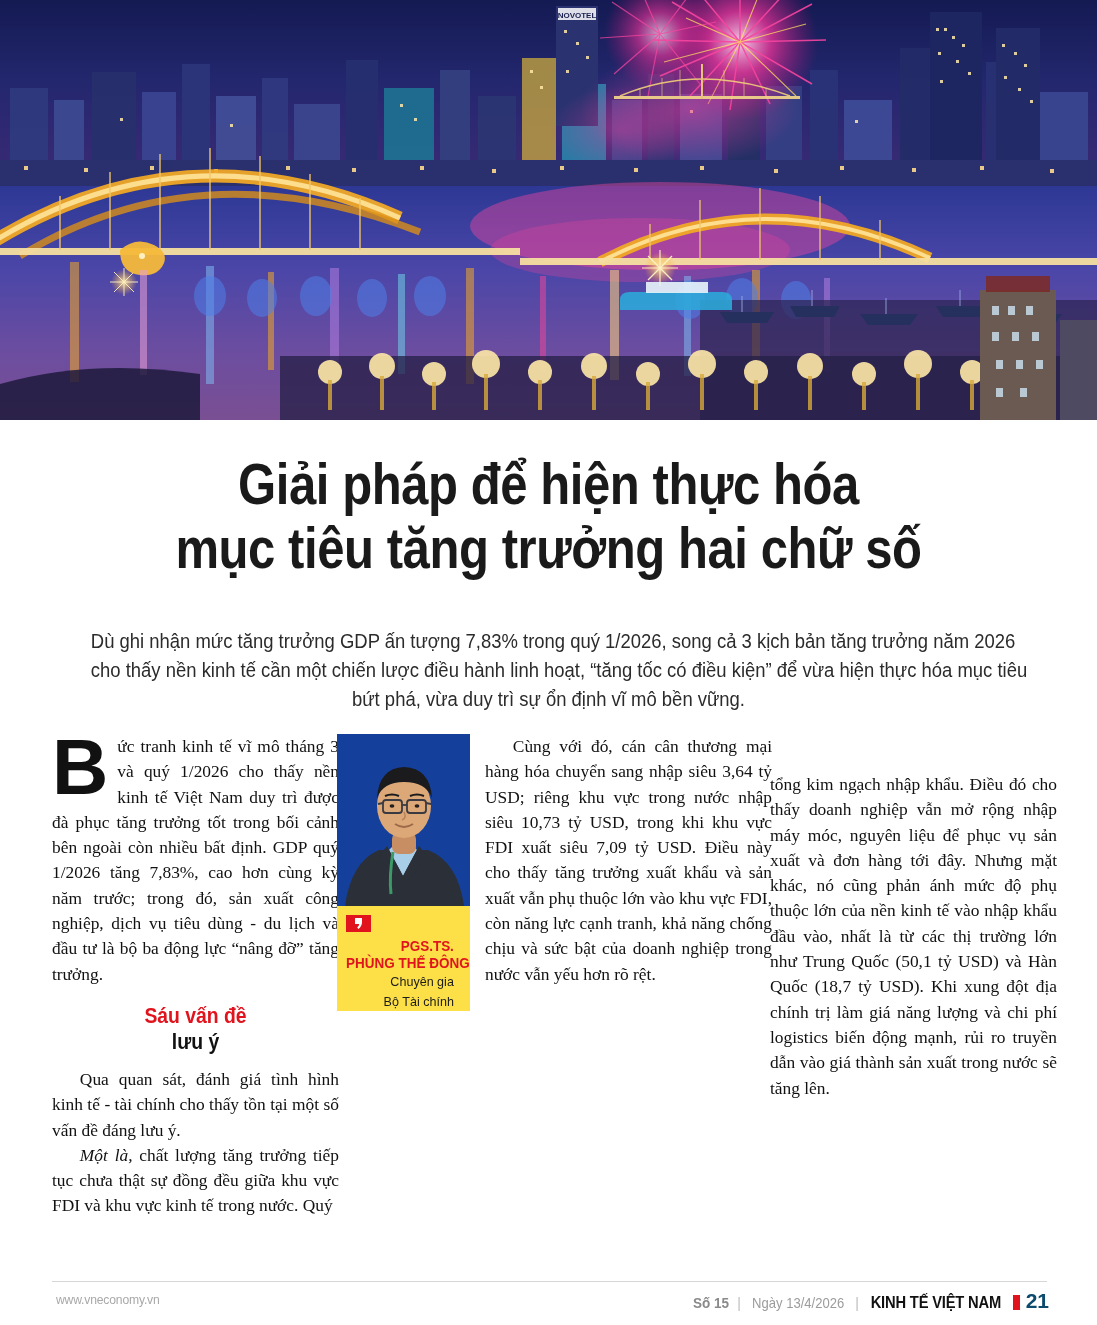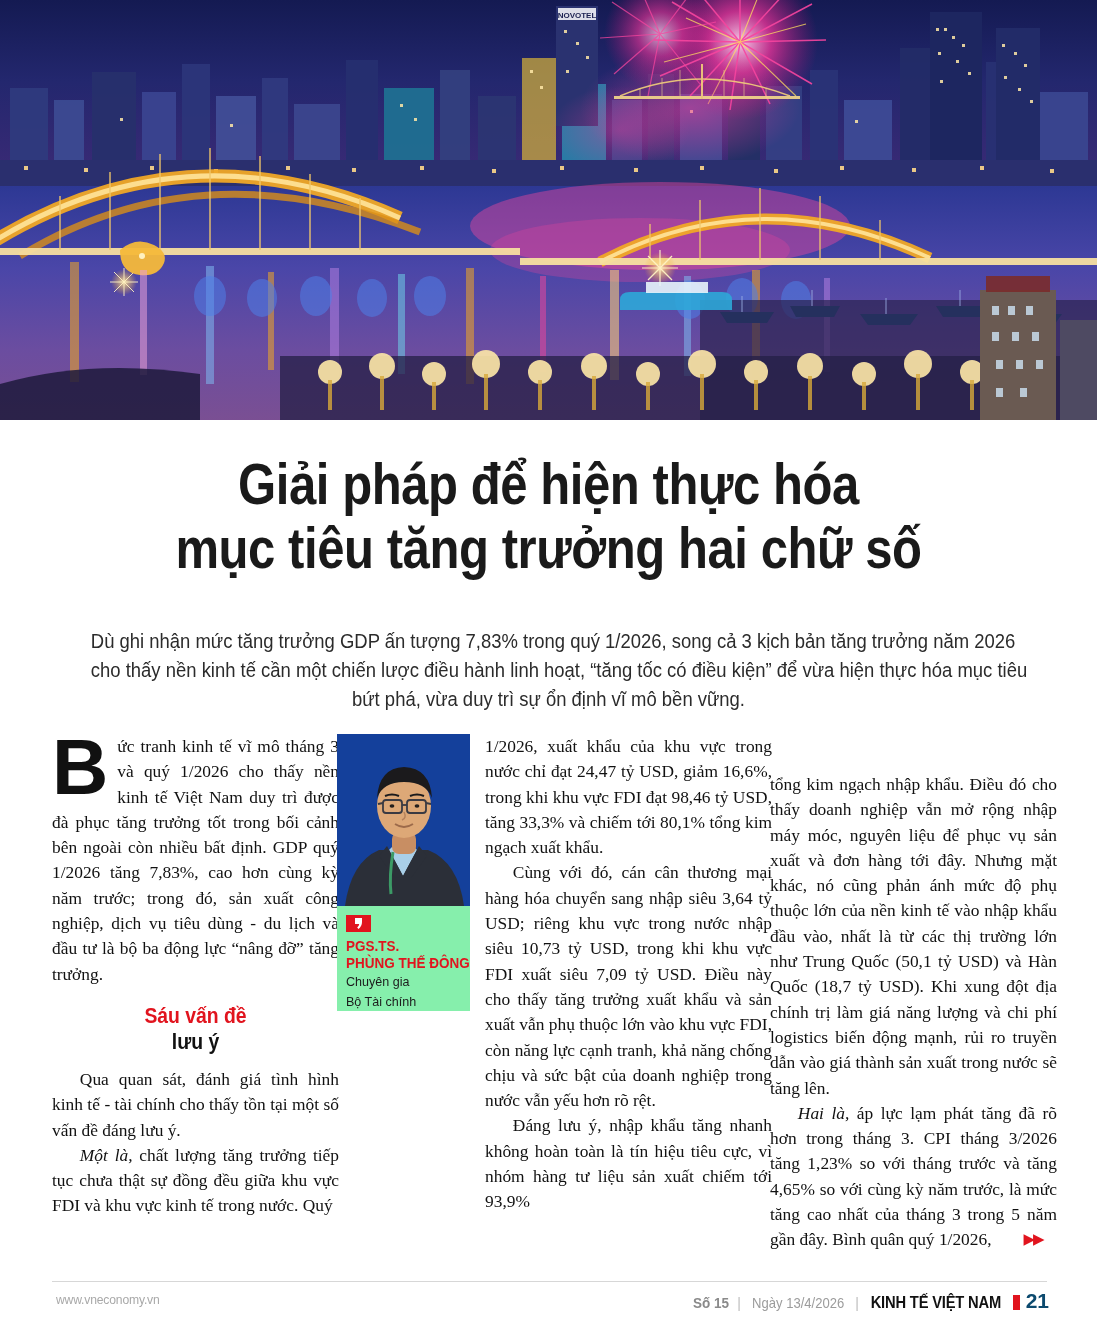--- a/index.html
+++ b/index.html
@@ -113,21 +113,22 @@
     letter-spacing: -2px;
     margin-left: 4px;
     vertical-align: 1px;
   }
 
   
   .portrait-card {
     position: absolute;
     left: 337px; top: 734px;
     width: 133px; height: 277px;
-    background: #86efac;
+    background: #fde047;
+    text-align: right;
   }
   .portrait-photo {
     position: absolute;
     left: 0; top: 0;
     width: 133px; height: 172px;
     overflow: hidden;
     background: #15409a;
   }
   .portrait-photo svg { display: block; width: 133px; height: 172px; }
   .portrait-meta {
@@ -556,28 +557,25 @@
     <div class="sec-head">
       <span class="l1">Sáu vấn đề</span>
       <span class="l2">lưu ý</span>
     </div>
 
     <p>Qua quan sát, đánh giá tình hình kinh tế - tài chính cho thấy tồn tại một số vấn đề đáng lưu ý.</p>
     <p><i>Một là,</i><span> chất lượng tăng trưởng tiếp tục chưa thật sự đồng đều giữa khu vực FDI và khu vực kinh tế trong nước. Quý</span></p>
   </div>
 
   <div class="col col-2">
-    <p class="noind">1/2026, xuất khẩu của khu vực trong nước chỉ đạt 24,47 tỷ USD, giảm 16,6%, trong khi khu vực FDI đạt 98,46 tỷ USD, tăng 33,3% và chiếm tới 80,1% tổng kim ngạch xuất khẩu.</p>
     <p>Cùng với đó, cán cân thương mại hàng hóa chuyển sang nhập siêu 3,64 tỷ USD; riêng khu vực trong nước nhập siêu 10,73 tỷ USD, trong khi khu vực FDI xuất siêu 7,09 tỷ USD. Điều này cho thấy tăng trưởng xuất khẩu và sản xuất vẫn phụ thuộc lớn vào khu vực FDI, còn năng lực cạnh tranh, khả năng chống chịu và sức bật của doanh nghiệp trong nước vẫn yếu hơn rõ rệt.</p>
-    <p>Đáng lưu ý, nhập khẩu tăng nhanh không hoàn toàn là tín hiệu tiêu cực, vì nhóm hàng tư liệu sản xuất chiếm tới 93,9%</p>
   </div>
 
   <div class="col col-3">
     <p class="noind">tổng kim ngạch nhập khẩu. Điều đó cho thấy doanh nghiệp vẫn mở rộng nhập máy móc, nguyên liệu để phục vụ sản xuất và đơn hàng tới đây. Nhưng mặt khác, nó cũng phản ánh mức độ phụ thuộc lớn của nền kinh tế vào nhập khẩu đầu vào, nhất là từ các thị trường lớn như Trung Quốc (50,1 tỷ USD) và Hàn Quốc (18,7 tỷ USD). Khi xung đột địa chính trị làm giá năng lượng và chi phí logistics biến động mạnh, rủi ro truyền dẫn vào giá thành sản xuất trong nước sẽ tăng lên.</p>
-    <p><i>Hai là,</i><span> áp lực lạm phát tăng đã rõ hơn trong tháng 3. CPI tháng 3/2026 tăng 1,23% so với tháng trước và tăng 4,65% so với cùng kỳ năm trước, là mức tăng cao nhất của tháng 3 trong 5 năm gần đây. Bình quân quý 1/2026,</span><span class="more">▶▶</span></p>
   </div>
 </div>
 
 <div class="portrait-card">
   <div class="portrait-photo">
     <svg viewBox="0 0 133 172" preserveAspectRatio="none">
       <rect x="0" y="0" width="133" height="172" fill="#14409b"></rect>
 
       <path d="M8 172 q6 -44 34 -56 l49 0 q30 12 36 56 z" fill="#2b2f38"></path>
 

